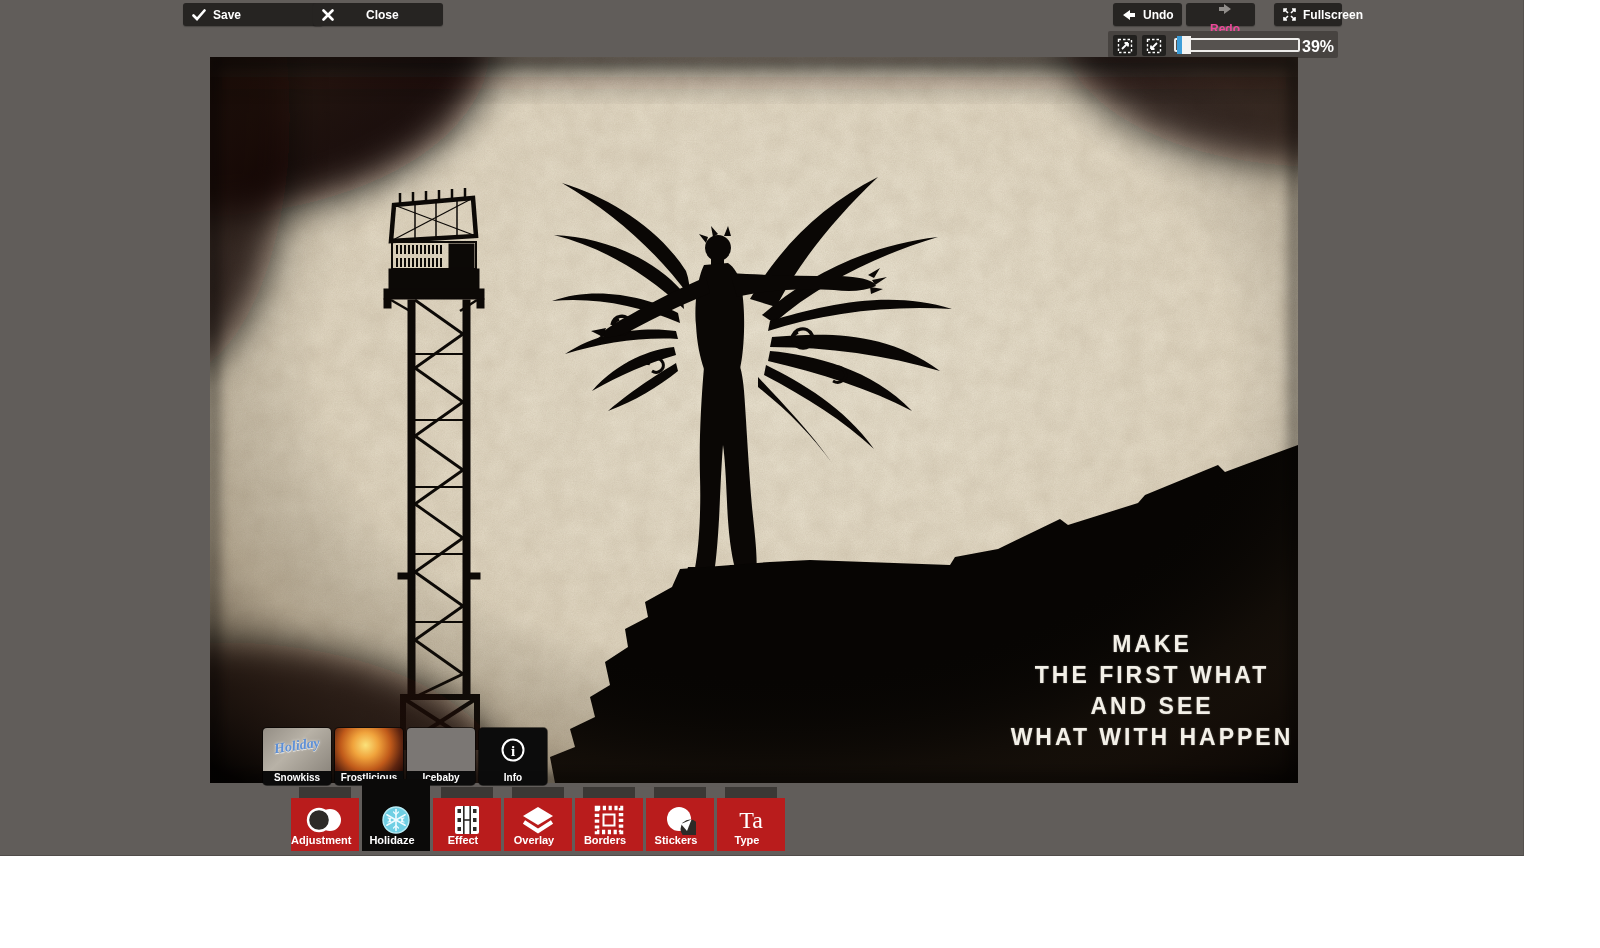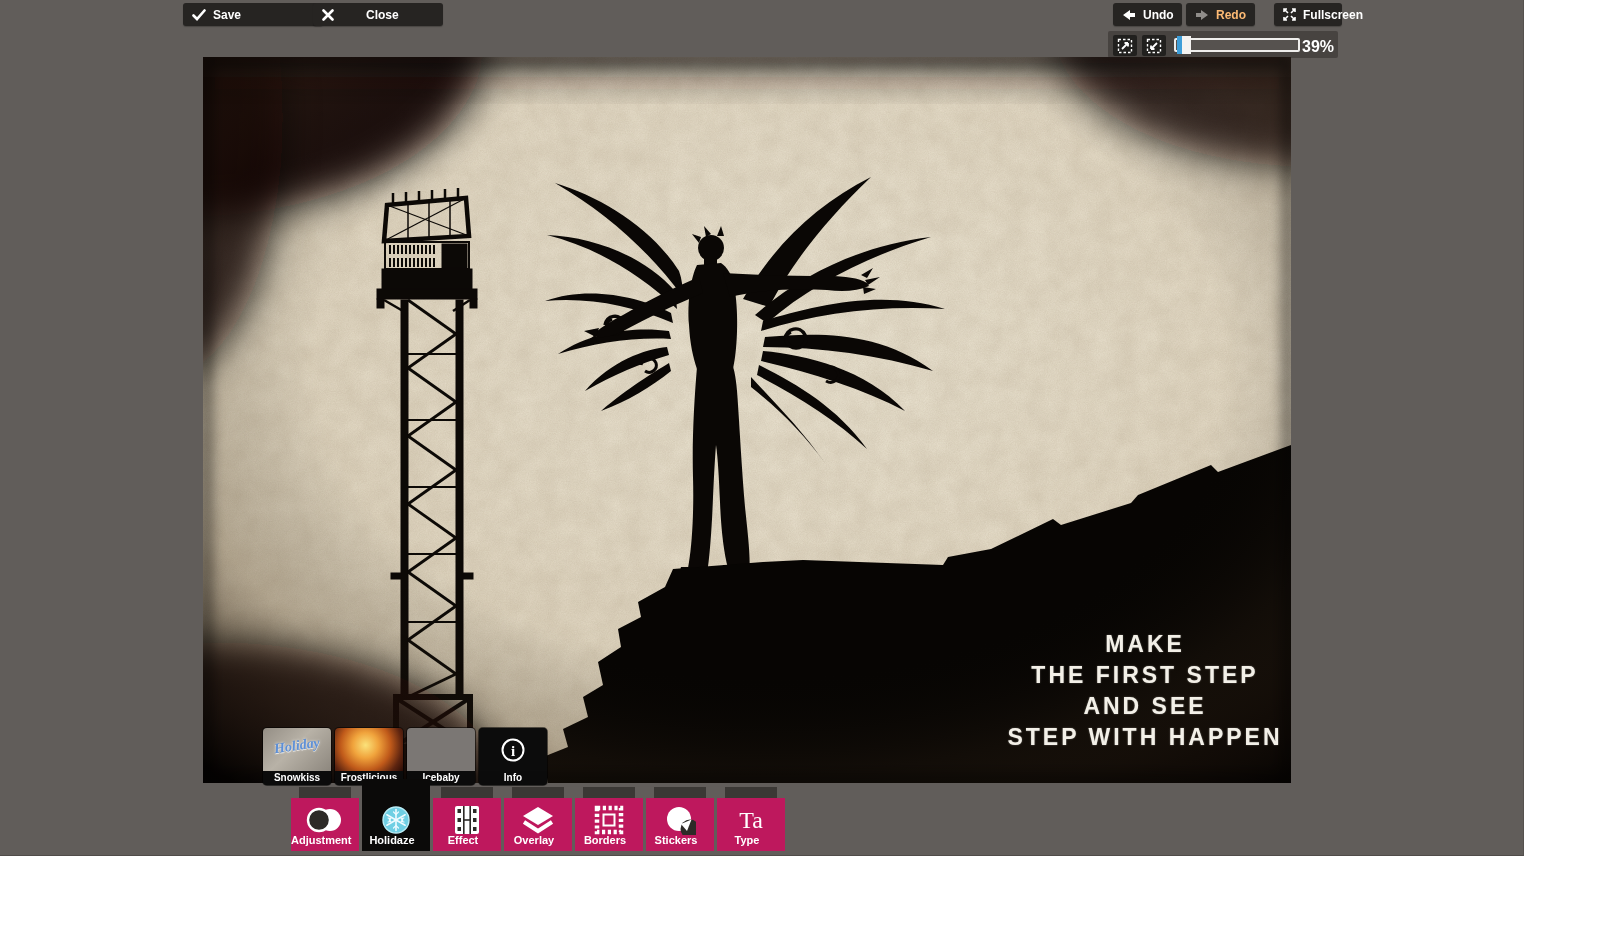--- a/index.html
+++ b/index.html
@@ -6,49 +6,49 @@
   html,body { width:1600px; height:948px; background:#ffffff; font-family:"Liberation Sans", sans-serif; overflow:hidden; }
   #stage { position:absolute; top:0; left:0; width:1600px; height:948px; background:#ffffff; }
 
   .workspace { position:absolute; left:0; top:0; width:1524px; height:856px; background:#615d5a; border-bottom:1px solid #504c49; border-right:1px solid #55514e; }
 
   
   .tb-btn { position:absolute; height:23px; background:#262422; border-radius:3px; color:#fff;
             font-size:12px; font-weight:700; display:flex; align-items:center; padding-left:9px; gap:7px;
             box-shadow:0 1px 1px rgba(0,0,0,.25); cursor:pointer; }
   .tb-btn svg { flex:0 0 auto; }
-  .tb-btn.disabled { color:#fdba74; cursor:default; }
+  .tb-btn.disabled { color:#ec4899; cursor:default;flex-direction:column; }
 
   
   .zoom-panel { position:absolute; left:1108px; top:31px; width:230px; height:27px; background:#474340; border-radius:2px; }
   .zoom-sq { position:absolute; top:4px; width:24px; height:21px; background:#21201e; border-radius:2px; display:flex; align-items:center; justify-content:center; cursor:pointer; }
   .zoom-track { position:absolute; left:66px; top:7px; width:126px; height:14px; background:#56524f; border:2px solid #efeeec; border-radius:2px; cursor:pointer; }
   .zoom-handle { position:absolute; left:69px; top:5px; width:14px; height:18px; display:flex; cursor:pointer; }
   .zoom-handle .b { width:5px; height:18px; background:#3e9ed8; }
   .zoom-handle .w { width:9px; height:18px; background:#f4f3f1; }
   .zoom-pct { position:absolute; left:194px; top:7px; color:#ffffff; font-size:16px; font-weight:700; }
 
   
-  .canvas { position:absolute; left:203px; top:57px; width:1088px; height:726px; background:#c2410c; }
+  .canvas { position:absolute; left:210px; top:57px; width:1088px; height:726px; background:#c2410c; }
   .quote { position:absolute; left:800px; top:572px; width:284px; text-align:center; color:#f3f0e8;
            font-size:23px; font-weight:700; letter-spacing:3px; line-height:31px;
            text-shadow:0 0 2px rgba(250,246,238,.35); white-space:nowrap; }
 
   
   .preset { position:absolute; top:728px; width:68px; height:57px; border-radius:4px; overflow:hidden; background:#0d0d0d; box-shadow:0 0 0 1px rgba(0,0,0,.55); cursor:pointer; }
   .preset .img { position:relative; width:68px; height:43px; }
   .preset .lbl { width:68px; height:14px; background:#0b0b0b; color:#fff; font-size:10px; font-weight:700; text-align:center; line-height:13px; }
   .thumb-snowkiss { background:linear-gradient(135deg,#948e85 0%,#b8b2a7 45%,#8d877e 100%); }
   .holiday-script { position:absolute; left:4px; top:10px; width:60px; text-align:center; font-family:"Liberation Serif", serif; font-style:italic; font-weight:700; font-size:14px; color:#5d8fd6; transform:rotate(-8deg); text-shadow:0 1px 0 #e8e6e2, 0 0 3px rgba(255,255,255,.8); }
   .thumb-frost { background:radial-gradient(circle at 45% 40%, #fbe27a 0%, #f0a33c 28%, #c05a1a 55%, #5d2410 80%, #2a0d06 100%); }
   .thumb-ice { background:#7b7774; }
   .thumb-info { background:#0c0c0c; display:flex; align-items:center; justify-content:center; }
 
   
-  .tool-cell { position:absolute; width:68px; background:#be185d; cursor:pointer; }
+  .tool-cell { position:absolute; width:68px; background:#b91c1c; cursor:pointer; }
   .tool-notch { position:absolute; top:787px; width:52px; height:12px; background:#3b3835; }
   .tool-cell.norm { top:798px; height:53px; }
   .tool-cell.selected { top:779px; height:72px; background:#0b0a09; }
   .tool-icon { position:absolute; left:0; width:68px; top:6px; height:32px; display:flex; align-items:center; justify-content:center; }
   .tool-cell.selected .tool-icon { top:25px; }
   .tool-lbl { position:absolute; left:0; width:60px; bottom:5px; text-align:center; color:#fff; font-size:11px; font-weight:700; }
   .serif-ta { font-family:"Liberation Serif", serif; font-size:24px; color:#fff; font-weight:400; }
 </style>
 </head>
 <body>
@@ -274,23 +274,23 @@
       <ellipse cx="-40" cy="60" rx="120" ry="260" fill="#0a0604" opacity="0.8" filter="url(#soft)"></ellipse>
       <ellipse cx="1110" cy="-30" rx="260" ry="140" fill="#0a0604" opacity="0.8" filter="url(#soft)"></ellipse>
       <ellipse cx="10" cy="735" rx="290" ry="150" fill="#0a0604" opacity="0.85" filter="url(#soft)"></ellipse>
       <rect x="0" y="-25" width="1088" height="45" fill="#140d08" opacity="0.55" filter="url(#soft)"></rect>
       <rect x="0" y="0" width="1088" height="726" fill="url(#vig)"></rect>
       <rect x="3" y="3" width="1082" height="720" fill="none" stroke="rgba(18,11,6,0.6)" stroke-width="9" filter="url(#soft2)"></rect>
     </svg>
 
     <div class="quote">
       <div>MAKE</div>
-      <div>THE FIRST STEP</div>
+      <div>THE FIRST WHAT</div>
       <div>AND SEE</div>
-      <div>STEP WITH HAPPEN</div>
+      <div>WHAT WITH HAPPEN</div>
     </div>
   </div>
 
   <div class="preset" style="left:263px;">
     <div class="img thumb-snowkiss">
       <div class="holiday-script">Holiday</div>
     </div>
     <div class="lbl">Snowkiss</div>
   </div>
   <div class="preset" style="left:335px;">

